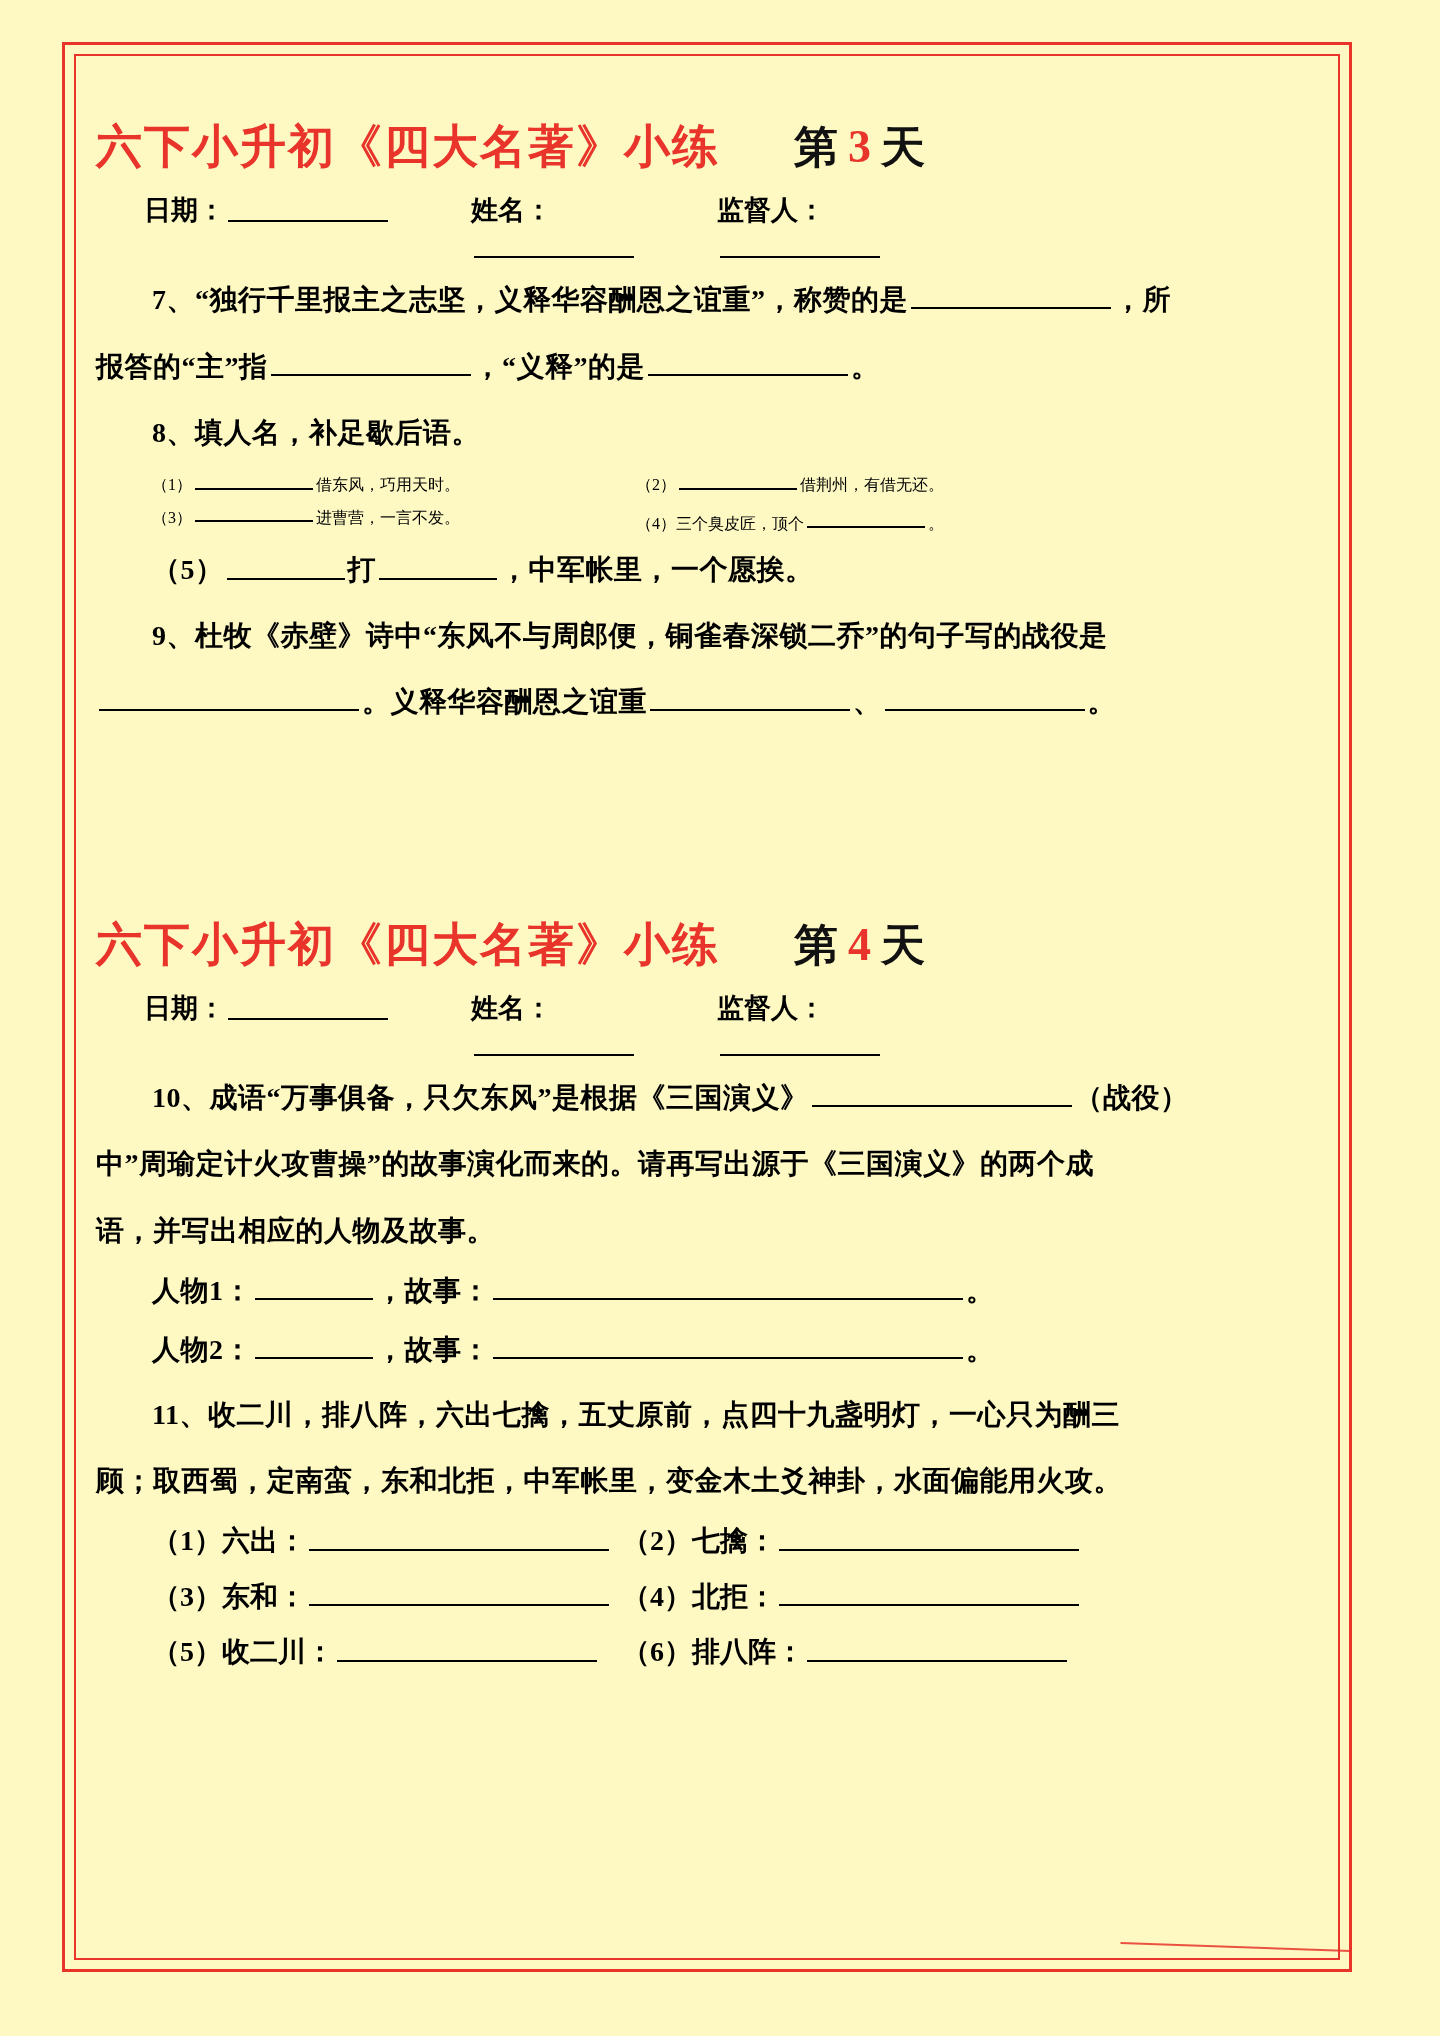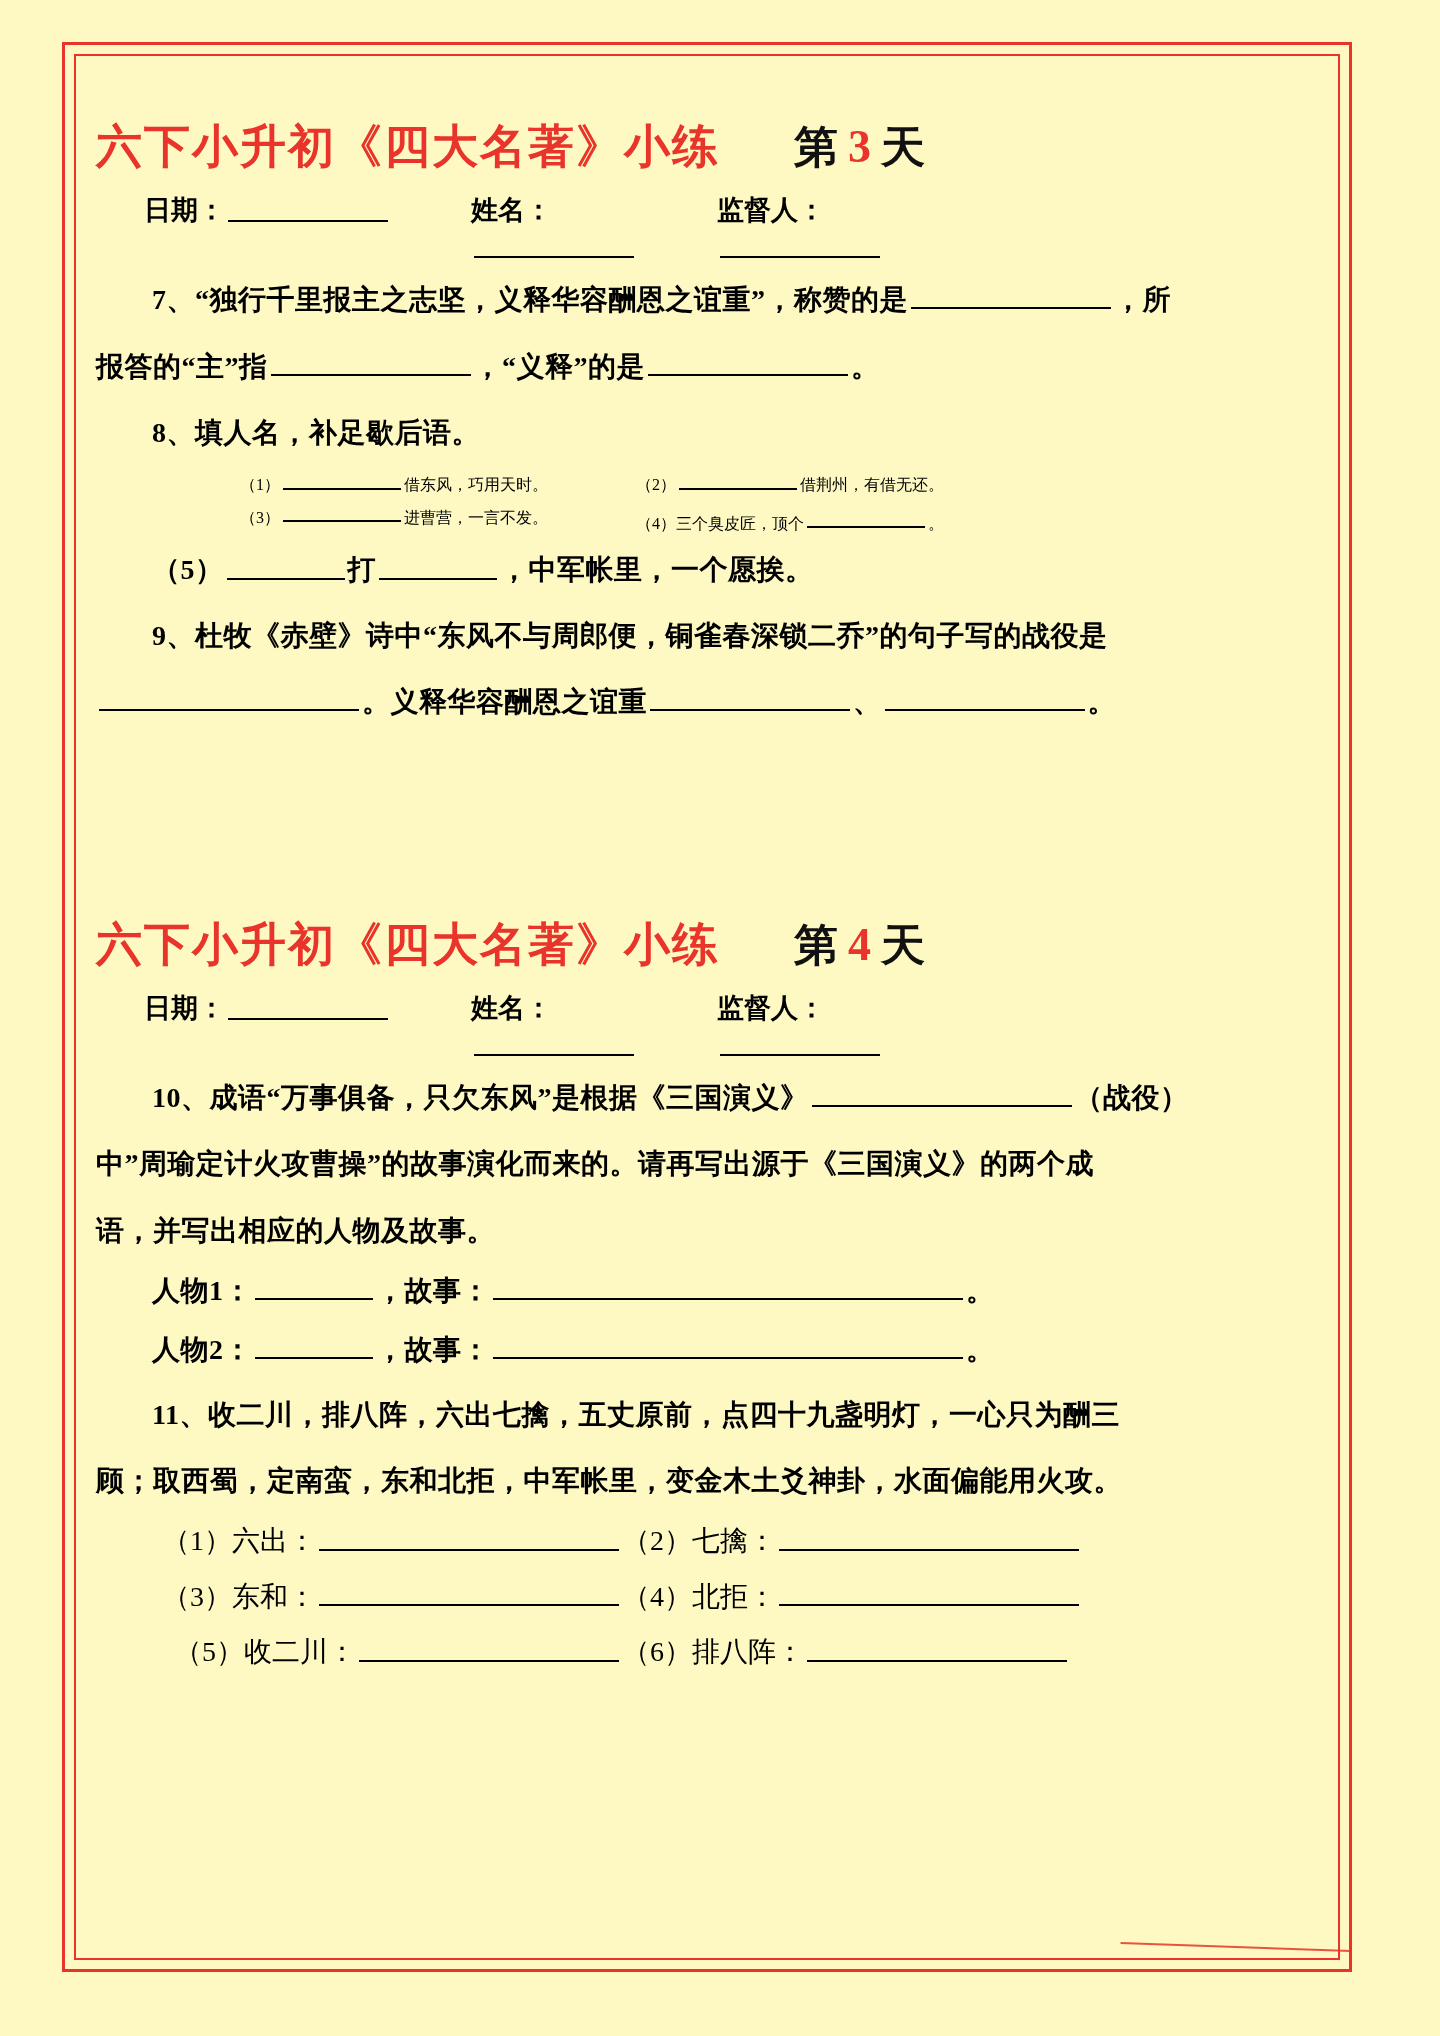--- a/index.html
+++ b/index.html
@@ -115,24 +115,24 @@
     font-size: 28px;
     font-weight: bold;
     line-height: 1.6;
     margin: 14px 0 0 0;
     text-indent: 56px;
     letter-spacing: 0.5px;
   }
   .two-col {
     display: flex;
   }
-  .two-col > div:first-child { width: 540px; text-align: center; }
+  .two-col > div:first-child { width: 540px; }
   .spacer-big { height: 150px; }
   .sec2 { margin-top: 0; }
-  .pair-line { display:flex; margin-top: 14px; padding-left:56px; font-size:28px; font-weight:normal;text-align:right;}
+  .pair-line { display:flex; margin-top: 14px; padding-left:56px; font-size:28px; font-weight:bold;}
   .pair-line > div:first-child { width: 470px; }
   .wm {
     position: absolute;
     right: 80px;
     bottom: 36px;
     font-size: 16px;
     color: #c9c9c9;
     letter-spacing: 3px;
     transform: rotate(-4deg);
   }

